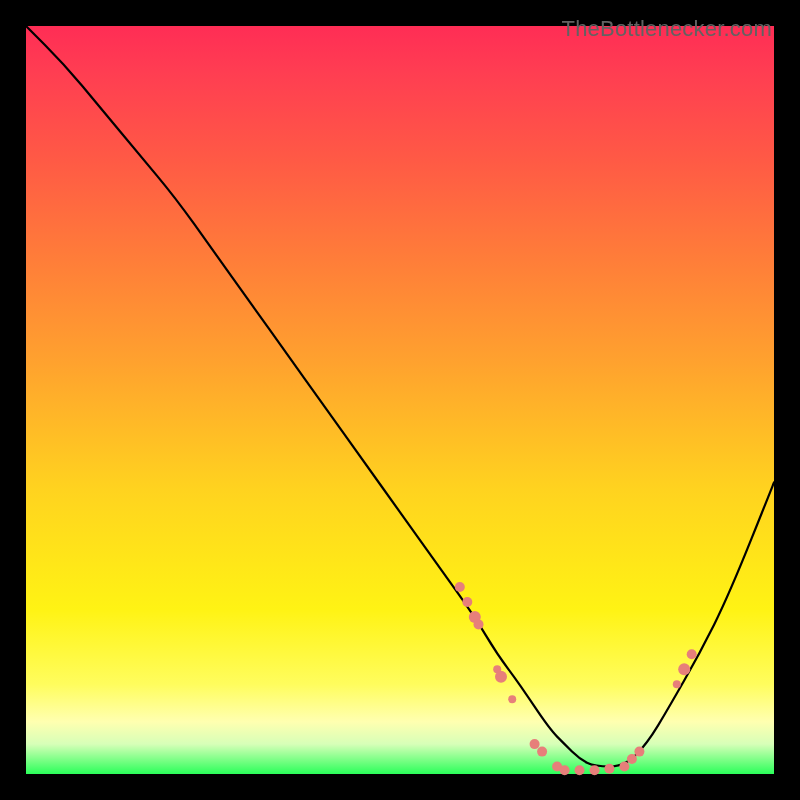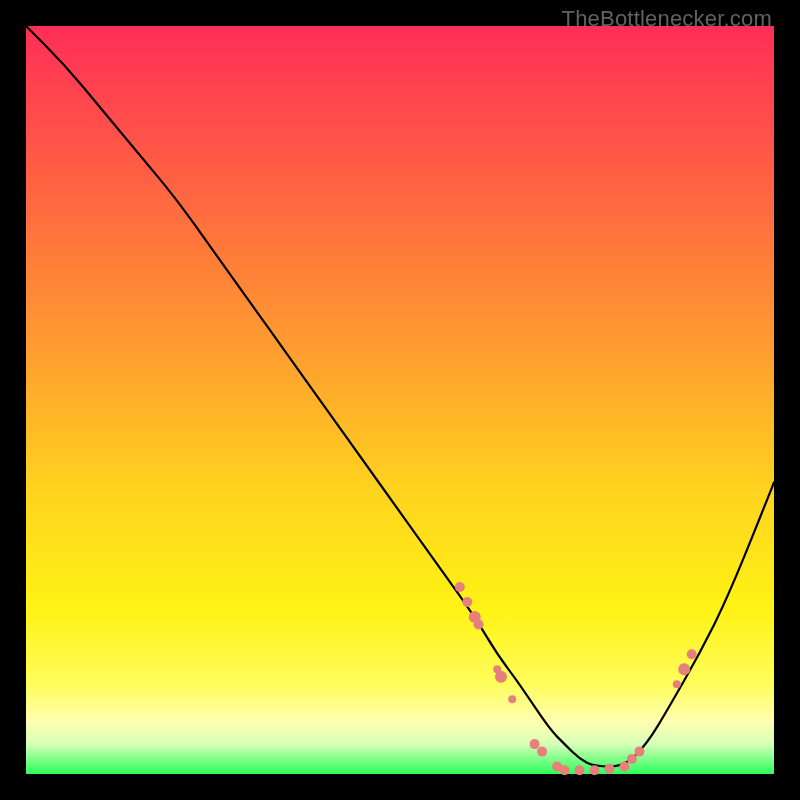--- a/index.html
+++ b/index.html
@@ -35,21 +35,21 @@
       #ffd31f 62%,
       #fff314 78%,
       #fffd5d 88%,
       #ffffb0 93%,
       #d7ffb8 96%,
       #2bff5a 100%
     );
   }
   .attribution {
     position: absolute;
-    top: 6px;
+    top: 16px;
     right: 28px;
     color: #626262;
     font-size: 22px;
     letter-spacing: 0.2px;
     font-weight: 400;
     z-index: 5;
     user-select: none;
   }
   svg.curve {
     position: absolute;

